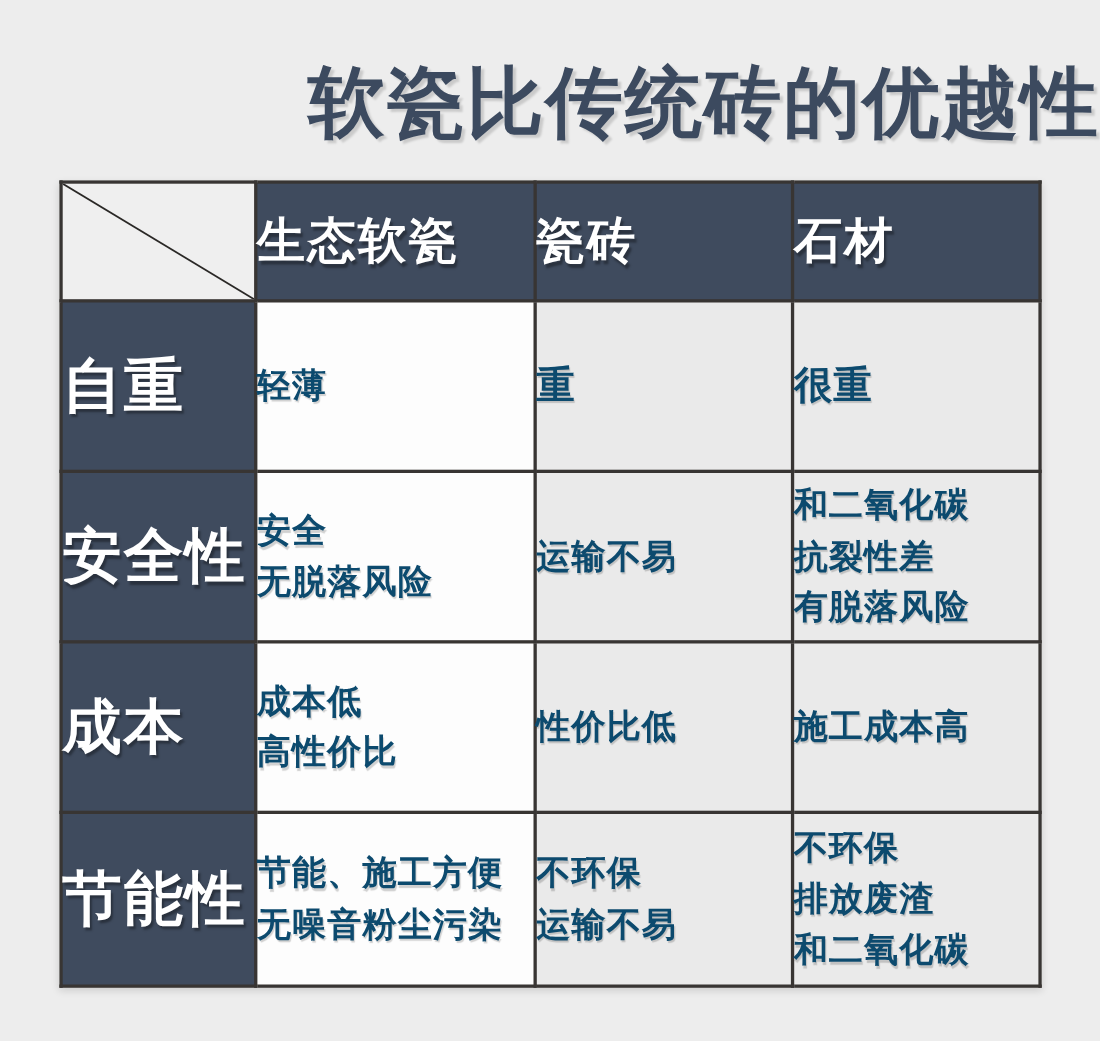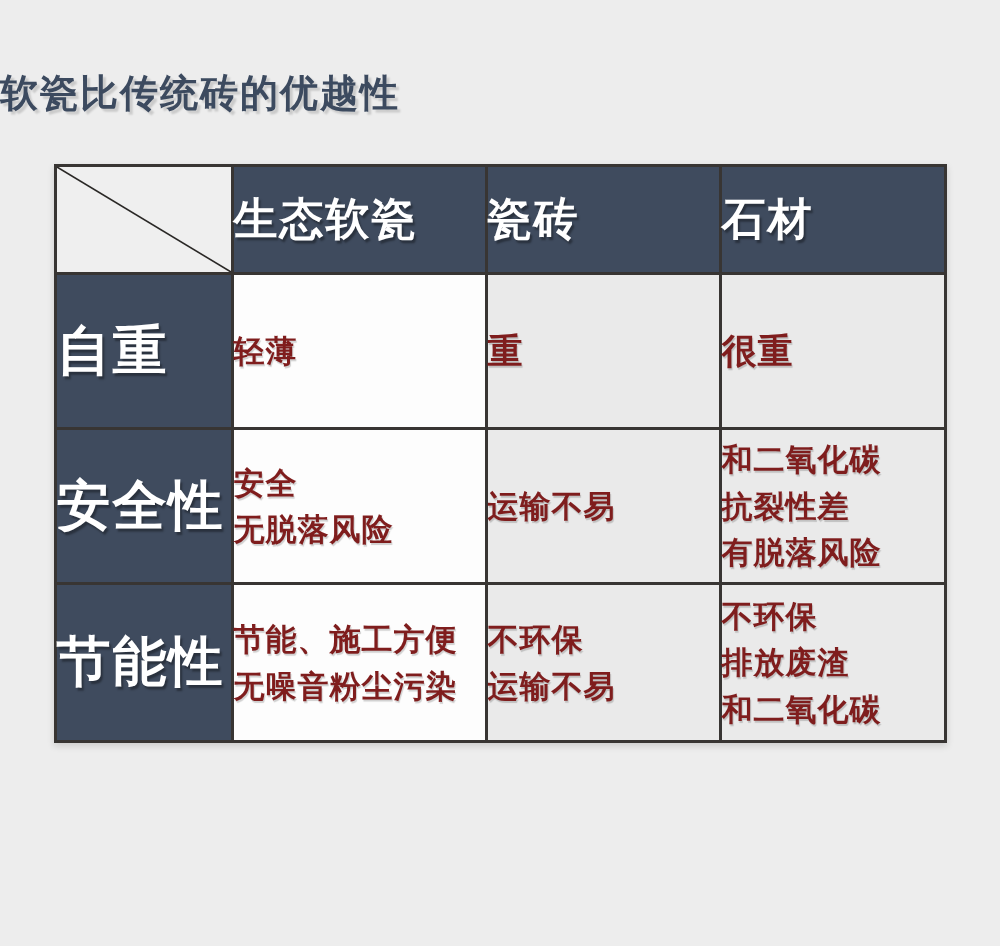--- a/index.html
+++ b/index.html
@@ -11,24 +11,24 @@
     font-family: "DejaVu Sans", sans-serif;
     overflow: hidden;
   }
   .page {
     width: 1000px;
     height: 946px;
     position: relative;
   }
   .title {
     padding-top: 52px;
-    text-align: left;
+    text-align: right;
     font-family: "DejaVu Serif", serif;
     font-weight: bold;
-    font-size: 38px;
+    font-size: 70px;
     line-height: 82px;
     letter-spacing: 2px;
     color: #3c4a5f;
     text-shadow: 3px 3px 2px rgba(0,0,0,0.15);
   }
   table.cmp {
     border-collapse: collapse;
     table-layout: fixed;
     width: 890px;
     margin: 30px auto 0 auto;
@@ -62,21 +62,21 @@
     background: #3f4b5e;
     color: #ffffff;
     font-size: 54px;
     font-weight: bold;
     letter-spacing: 2px;
     text-shadow: 2px 3px 2px rgba(0,0,0,0.35);
   }
   .cell {
     font-size: 31px;
     font-weight: bold;
-    color: #7f1d1d;
+    color: #0c4a6e;
     line-height: 1.5;
     white-space: pre-line;
     letter-spacing: 1px;
     text-shadow: 1px 2px 1px rgba(0,0,0,0.18);
   }
   .cell.soft { background: #fdfdfd; }
   .cell.other { background: #eaeaea; }
   .cell.big { font-size: 35px; }
 </style>
 </head>
@@ -116,20 +116,27 @@
     <tr class="data-row">
       <td class="row-head">安全性</td>
       <td class="cell soft">安全
 无脱落风险</td>
       <td class="cell other">运输不易</td>
       <td class="cell other">和二氧化碳
 抗裂性差
 有脱落风险</td>
     </tr>
 
+    <tr class="data-row">
+      <td class="row-head">成本</td>
+      <td class="cell soft">成本低
+高性价比</td>
+      <td class="cell other">性价比低</td>
+      <td class="cell other">施工成本高</td>
+    </tr>
 
     <tr class="data-row-last">
       <td class="row-head">节能性</td>
       <td class="cell soft">节能、施工方便
 无噪音粉尘污染</td>
       <td class="cell other">不环保
 运输不易</td>
       <td class="cell other">不环保
 排放废渣
 和二氧化碳</td>

